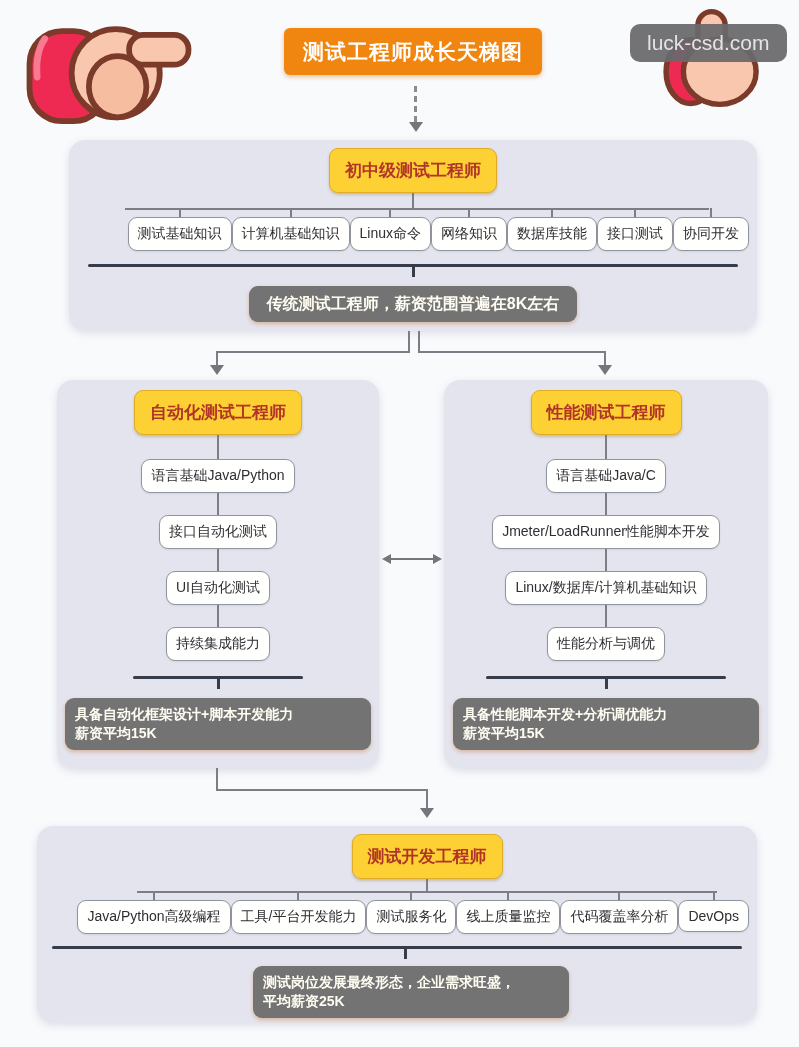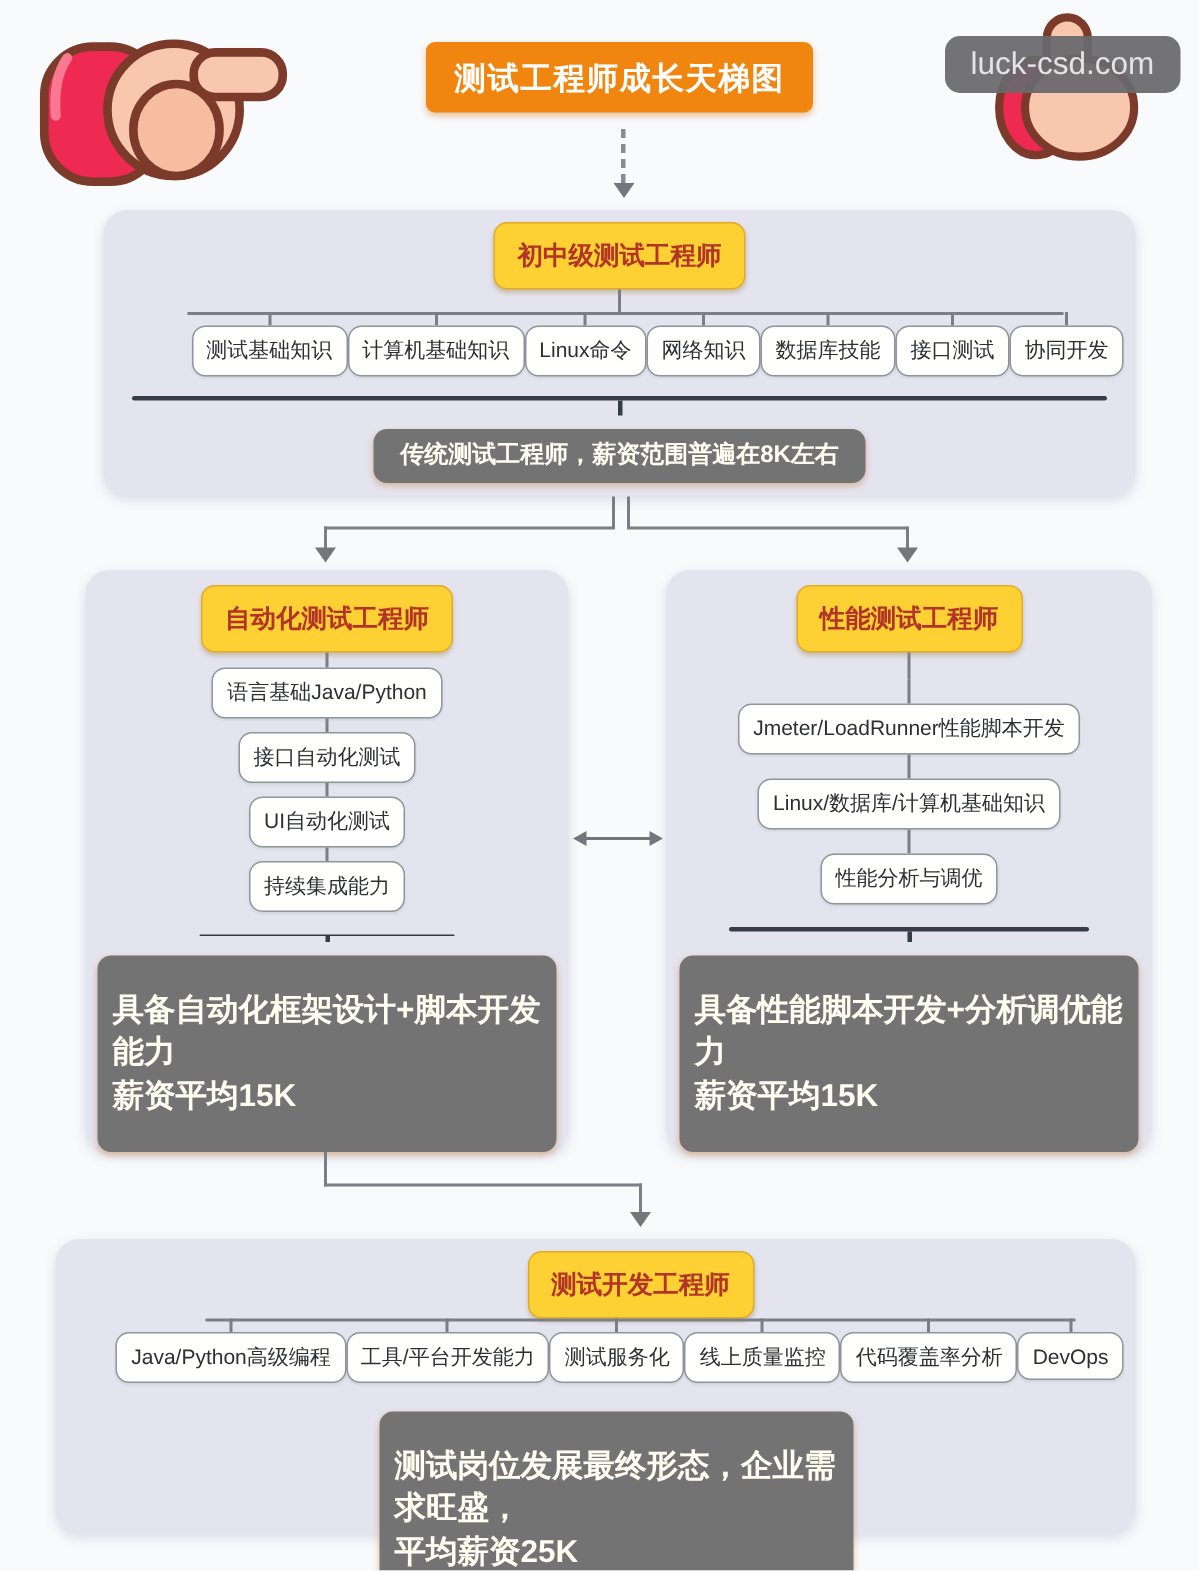--- a/index.html
+++ b/index.html
@@ -17,21 +17,21 @@
 
   
   .ybox{background:#fdd133;border:1px solid #e0ab27;border-radius:9px;color:#b23327;
         font-weight:bold;font-size:17px;padding:10px 15px;white-space:nowrap;
         box-shadow:0 2px 3px rgba(130,95,0,.28);}
   .wbox{background:#fffffe;border:1.5px solid #90959d;border-radius:9px;color:#2e2f33;
         font-size:14px;padding:7px 9px;white-space:nowrap;box-shadow:0 1px 2px rgba(0,0,0,.08);}
   .obanner{background:#737373;border-radius:9px;color:#fffdf2;font-weight:bold;
            font-size:16px;text-align:left;padding:7px 18px;line-height:1.35;
            box-shadow:0 2px 4px rgba(190,95,0,.35);}
-  .obanner.small{font-size:21px;padding:23px 10px;}
+  .obanner.small{font-size:14px;padding:7px 10px;}
 
   
   .vstub{width:2px;background:#7d7d85;}
   .vtick{width:3px;height:10px;background:#363c4a;}
   .drail{height:3px;background:#363c4a;border-radius:2px;margin-top:13px;}
   .boxrow{position:relative;width:100%;box-sizing:border-box;padding:0 8px;
           display:flex;justify-content:flex-end;}
   .rail{position:absolute;top:0;height:2px;background:#7d7d85;}
   .cell{display:flex;flex-direction:column;align-items:center;}
   .cstub{width:2px;height:9px;background:#7d7d85;}
@@ -143,20 +143,21 @@
     <div class="vtick"></div>
     <div class="obanner small" style="margin-top:9px;width:286px;">
       <div>具备自动化框架设计+脚本开发能力</div>
       <div>薪资平均15K</div>
     </div>
   </section>
 
   <section class="panel p-right">
     <div class="ybox" style="margin-top:10px;">性能测试工程师</div>
     <div class="vstub" style="height:24px;"></div>
+    <div class="wbox">语言基础Java/C</div>
     <div class="vstub" style="height:22px;"></div>
     <div class="wbox">Jmeter/LoadRunner性能脚本开发</div>
     <div class="vstub" style="height:22px;"></div>
     <div class="wbox">Linux/数据库/计算机基础知识</div>
     <div class="vstub" style="height:22px;"></div>
     <div class="wbox">性能分析与调优</div>
     <div class="drail" style="width:240px;margin-top:15px;"></div>
     <div class="vtick"></div>
     <div class="obanner small" style="margin-top:9px;width:286px;">
       <div>具备性能脚本开发+分析调优能力</div>

